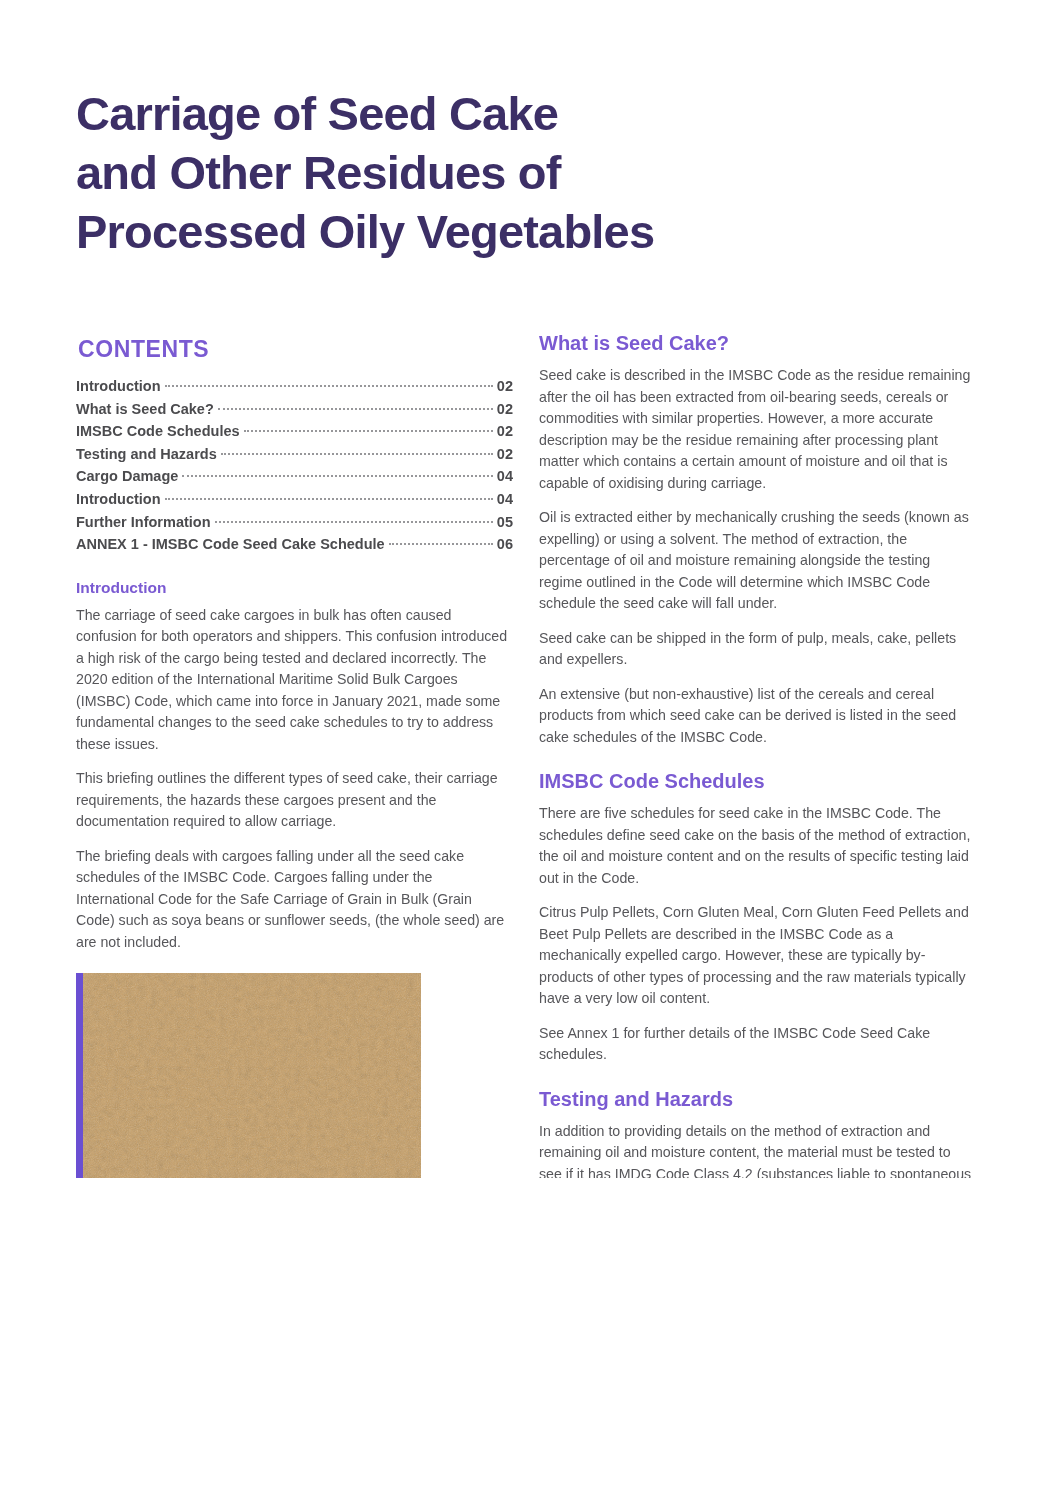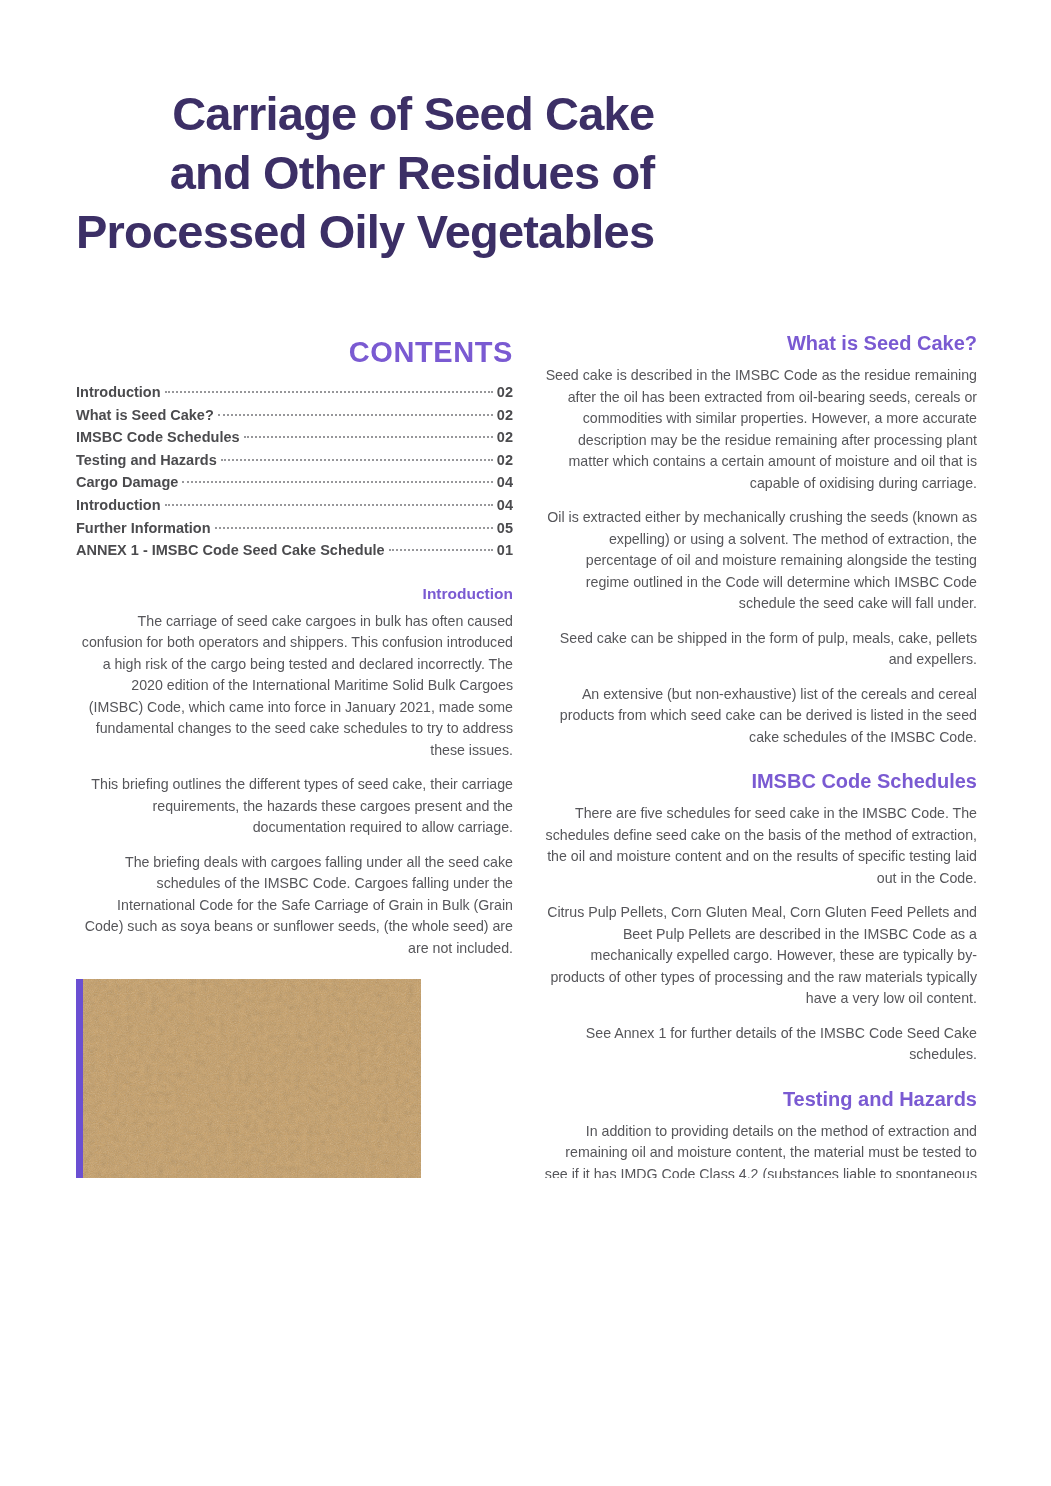--- a/index.html
+++ b/index.html
@@ -4,43 +4,42 @@
 <style>
   * { box-sizing: border-box; }
   html, body { margin: 0; padding: 0; background: #ffffff; }
   .page {
     position: relative;
     width: 1051px;
     height: 1178px;
     background: #ffffff;
     font-family: "Liberation Sans", "DejaVu Sans", sans-serif;
     overflow: hidden;
-    text-align: right;
   }
 
   
   .doc-title {
     position: absolute;
     left: 76px; top: 84px;
     font-size: 47px;
     line-height: 59px;
     font-weight: 800;
     letter-spacing: -0.8px;
     color: #3c2f66;
     margin: 0;
   }
   .doc-title span { display: block; }
 
   
   .col-left  { position: absolute; left: 76px;  top: 336px; width: 437px; }
   .col-right { position: absolute; left: 539px; top: 332px; width: 438px; }
 
   .contents-heading {
-    font-size: 29px; font-weight: 800; letter-spacing: 0.6px;
-    color: #7a5ad2; margin: 0 0 15px 12px;
+    font-size: 23px; font-weight: 800; letter-spacing: 0.6px;
+    color: #7a5ad2; margin: 0 0 15px 2px;
   }
   .toc-row {
     display: flex; align-items: baseline;
     height: 22.6px;
     font-size: 14.5px; font-weight: 700; color: #4b4b4e;
   }
   .toc-dots {
     flex: 1;
     border-bottom: 2px dotted #97979a;
     margin: 0 4px;
@@ -171,21 +170,21 @@
       <span class="toc-page">04</span>
     </div>
     <div class="toc-row">
       <span class="toc-label">Further Information</span>
       <span class="toc-dots"></span>
       <span class="toc-page">05</span>
     </div>
     <div class="toc-row">
       <span class="toc-label">ANNEX 1 - IMSBC Code Seed Cake Schedule</span>
       <span class="toc-dots"></span>
-      <span class="toc-page">01</span>
+      <span class="toc-page">06</span>
     </div>
 
     <h3 class="sec-heading small">Introduction</h3>
     <p class="body-p">The carriage of seed cake cargoes in bulk has often caused confusion for both operators and shippers. This confusion introduced a high risk of the cargo being tested and declared incorrectly. The 2020 edition of the International Maritime Solid Bulk Cargoes (IMSBC) Code, which came into force in January 2021, made some fundamental changes to the seed cake schedules to try to address these issues.</p>
     <p class="body-p">This briefing outlines the different types of seed cake, their carriage requirements, the hazards these cargoes present and the documentation required to allow carriage.</p>
     <p class="body-p">The briefing deals with cargoes falling under all the seed cake schedules of the IMSBC Code. Cargoes falling under the International Code for the Safe Carriage of Grain in Bulk (Grain Code) such as soya beans or sunflower seeds, (the whole seed) are are not included.</p>
 
     <figure class="figure" style="margin:20px 0 0 0;">
       <div class="figure-bar"></div>
       <div class="figure-img">

